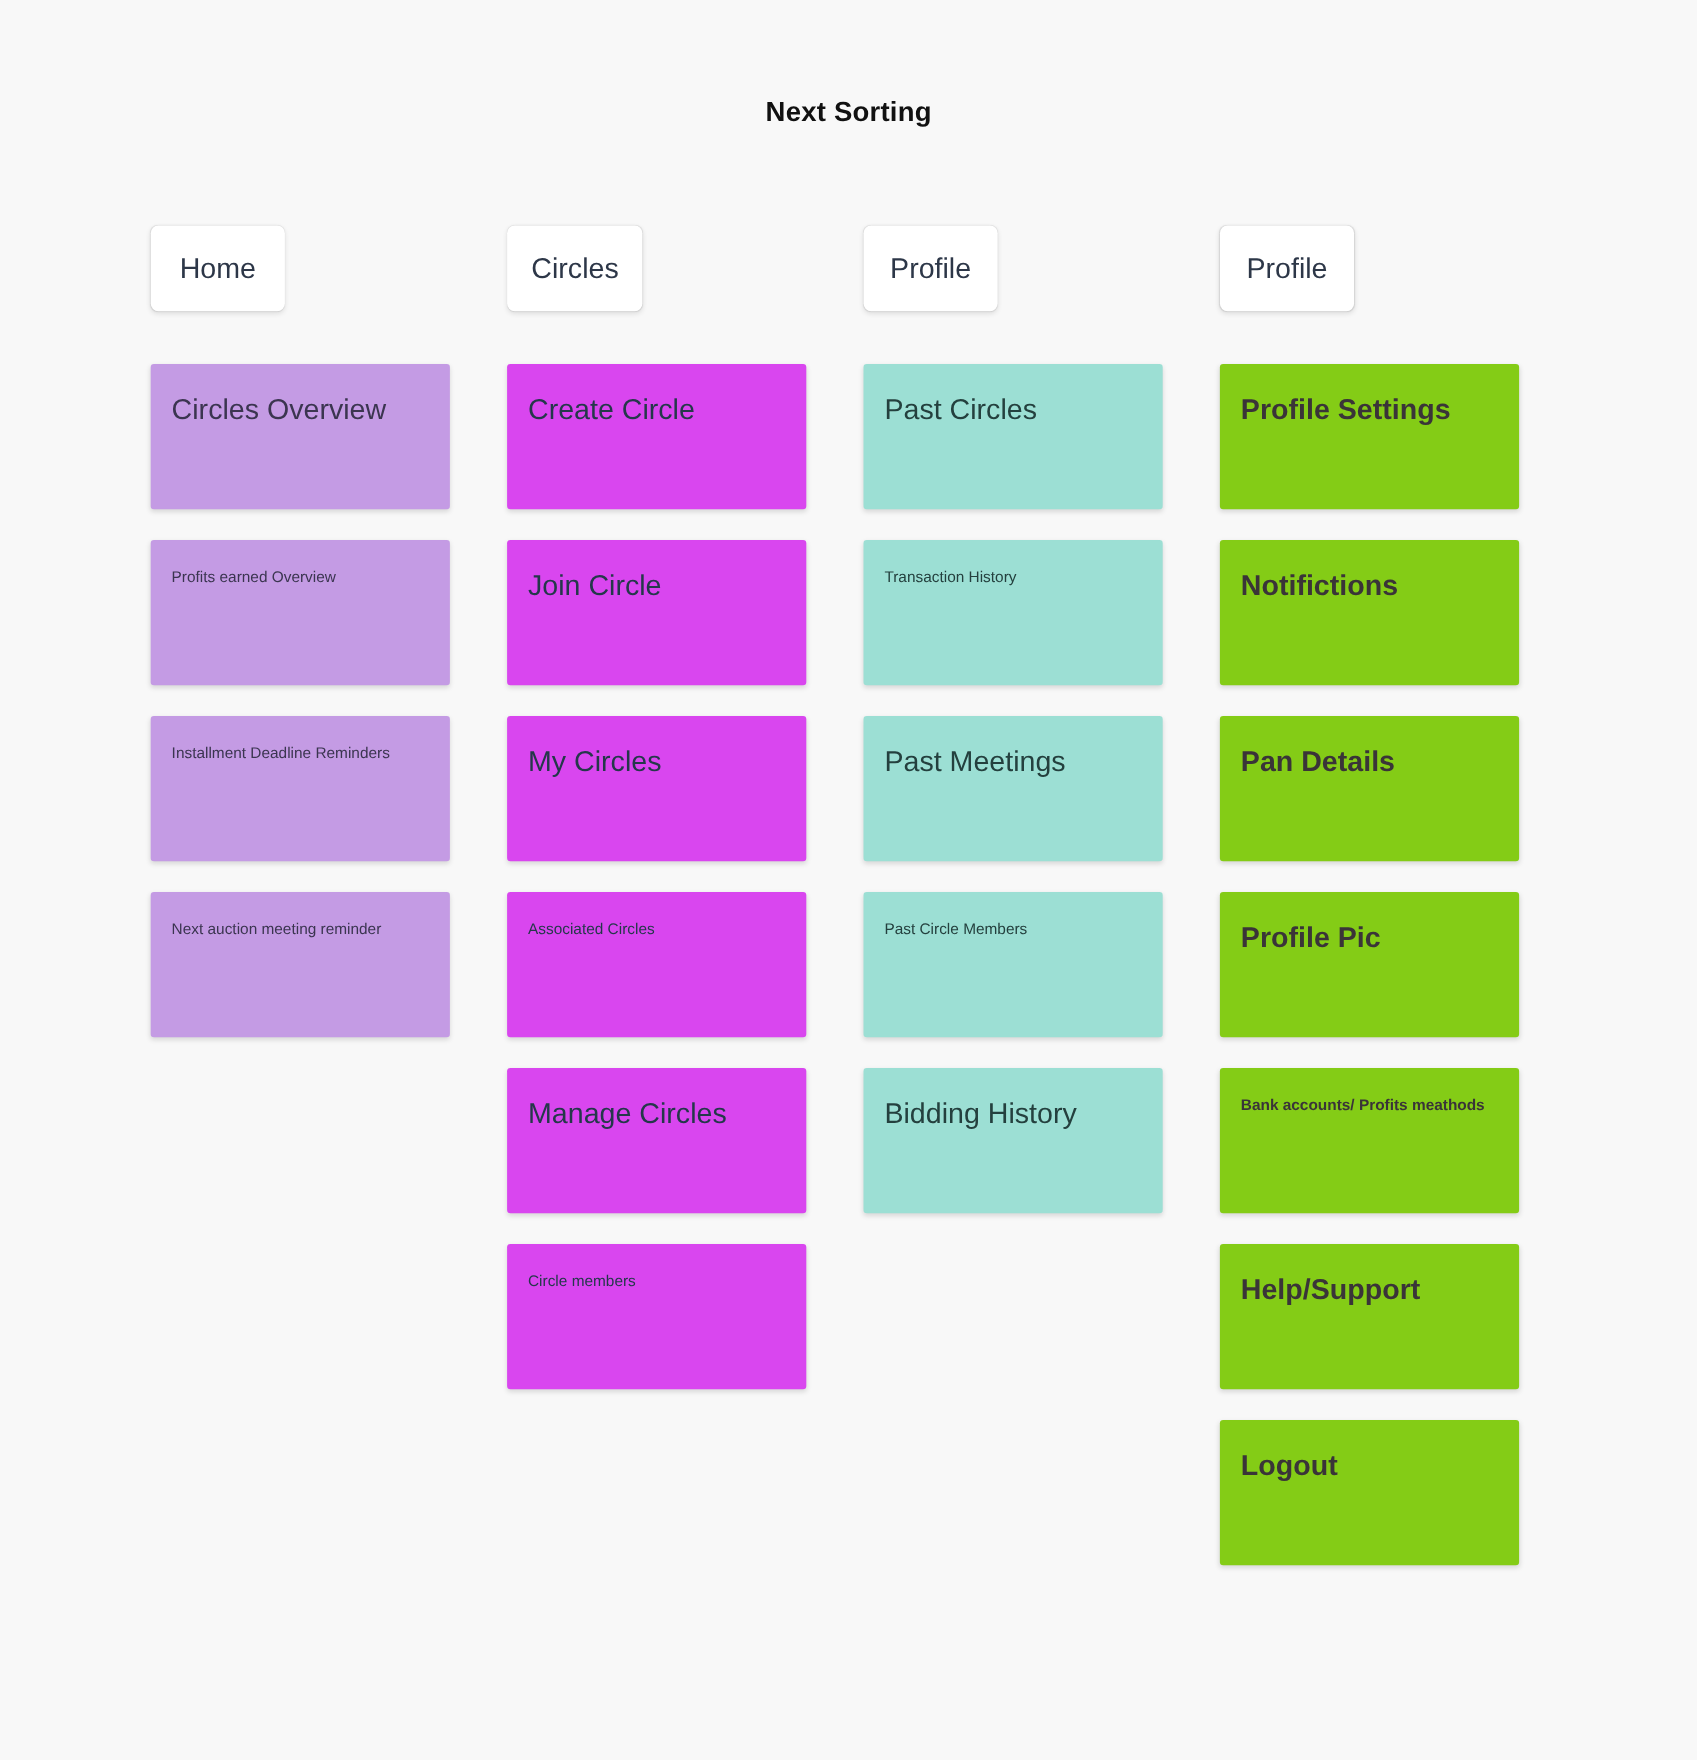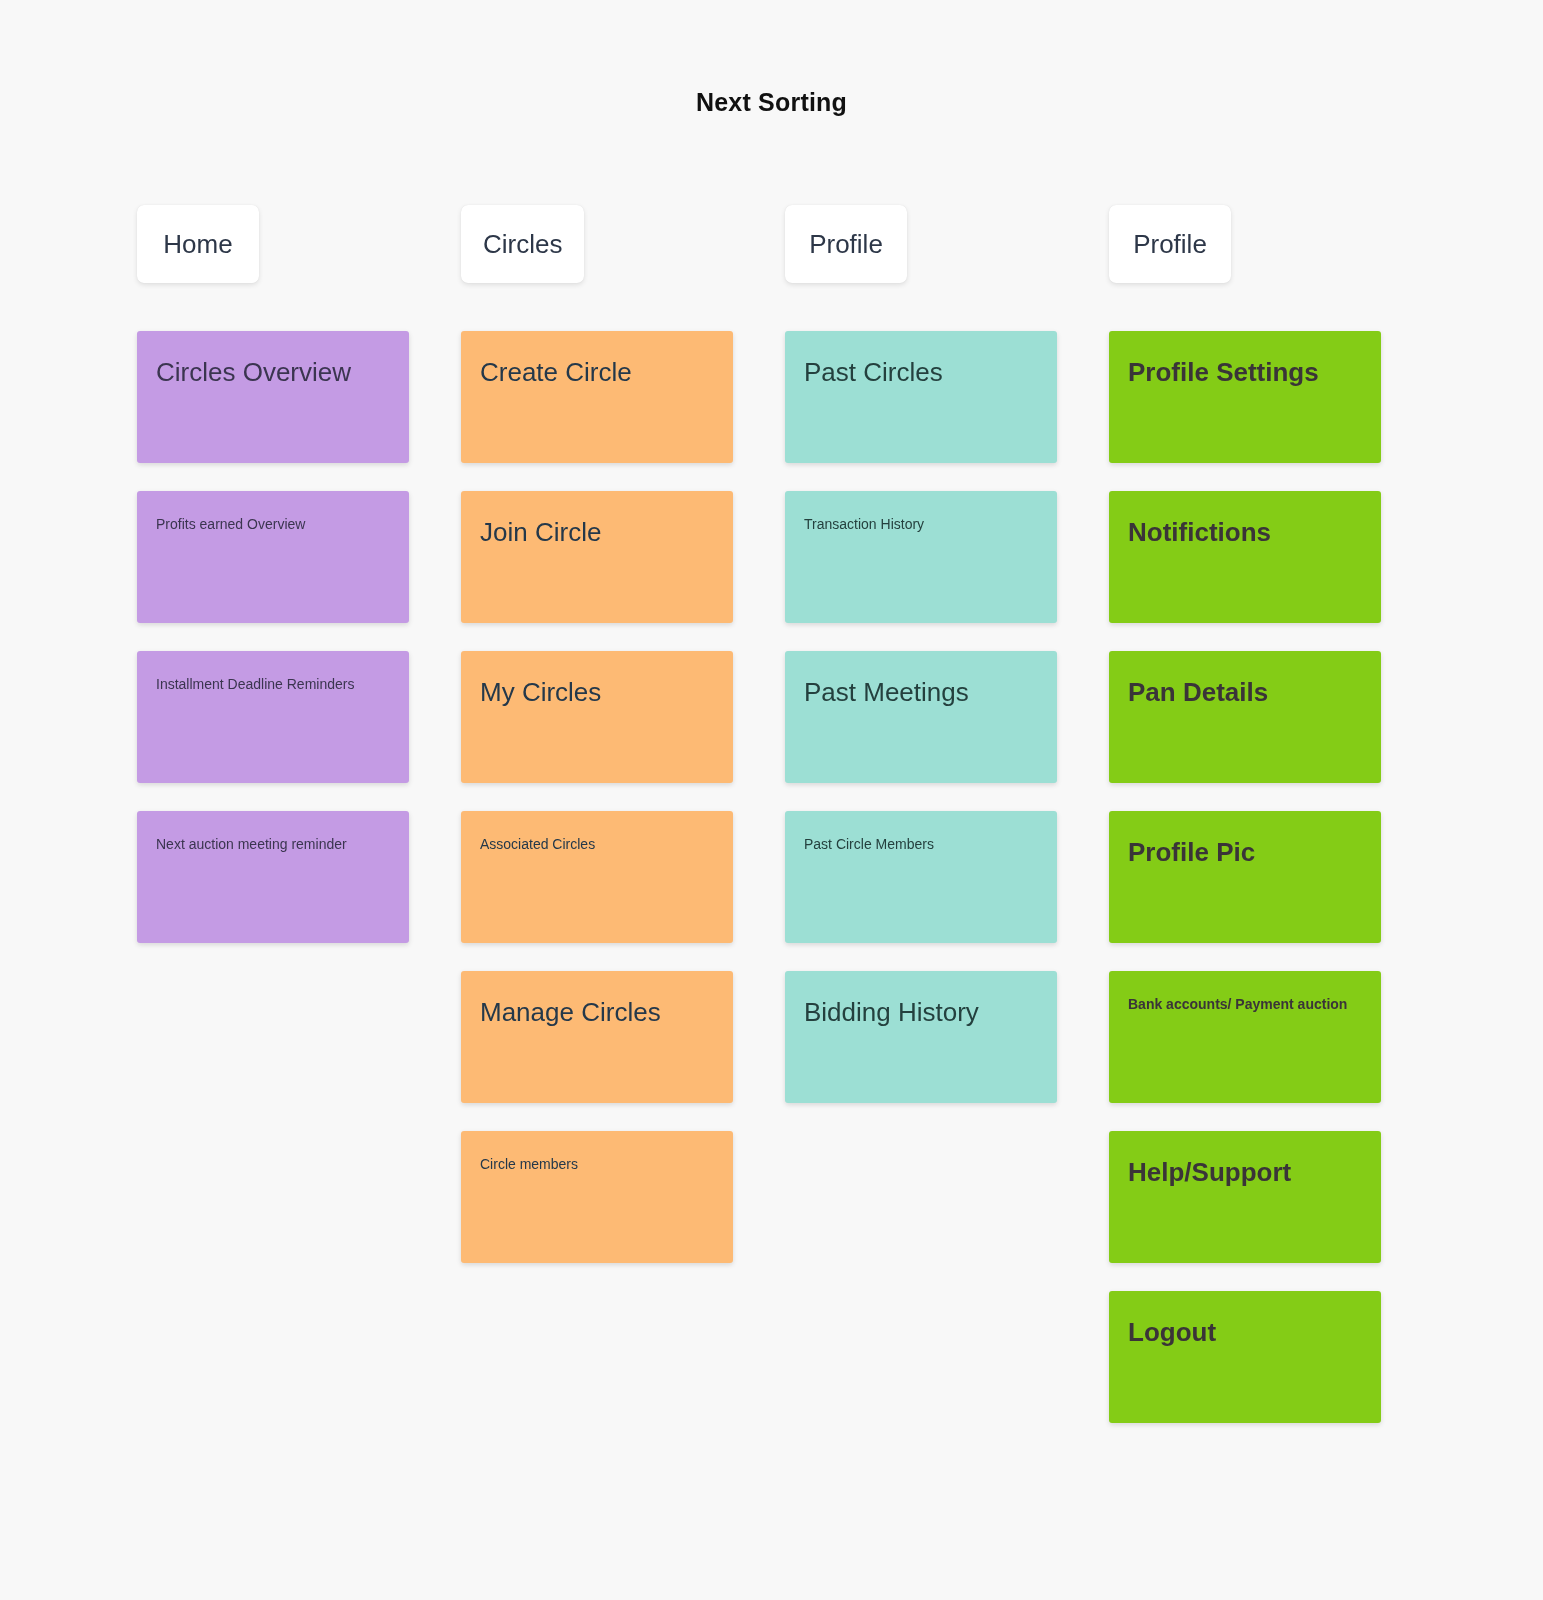--- a/index.html
+++ b/index.html
@@ -83,21 +83,21 @@
   }
   .card-label {
     color: #2d3748;
     line-height: 1.35;
     display: block;
   }
   .card.size-lg .card-label { font-size: 26px; }
   .card.size-sm .card-label { font-size: 14px; }
 
   .card.tone-purple { background: #c49be4; }
-  .card.tone-blue   { background: #fdba74; }
+  .card.tone-blue   { background: #d946ef; }
   .card.tone-teal   { background: #9cdfd4; }
   .card.tone-pink   { background: #84cc16; font-weight: bold; }
 
   .card.tone-purple .card-label { color: #3b3550; }
   .card.tone-blue   .card-label { color: #24384a; }
   .card.tone-teal   .card-label { color: #24403e; }
   .card.tone-pink   .card-label { color: #3a3438; }
 </style>
 </head>
 <body>
@@ -182,21 +182,21 @@
         <div class="card tone-pink size-lg">
           <span class="card-label">Notifictions</span>
         </div>
         <div class="card tone-pink size-lg">
           <span class="card-label">Pan Details</span>
         </div>
         <div class="card tone-pink size-lg">
           <span class="card-label">Profile Pic</span>
         </div>
         <div class="card tone-pink size-sm">
-          <span class="card-label">Bank accounts/ Payment auction</span>
+          <span class="card-label">Bank accounts/ Profits meathods</span>
         </div>
         <div class="card tone-pink size-lg">
           <span class="card-label">Help/Support</span>
         </div>
         <div class="card tone-pink size-lg">
           <span class="card-label">Logout</span>
         </div>
       </div>
     </div>
   </div>

